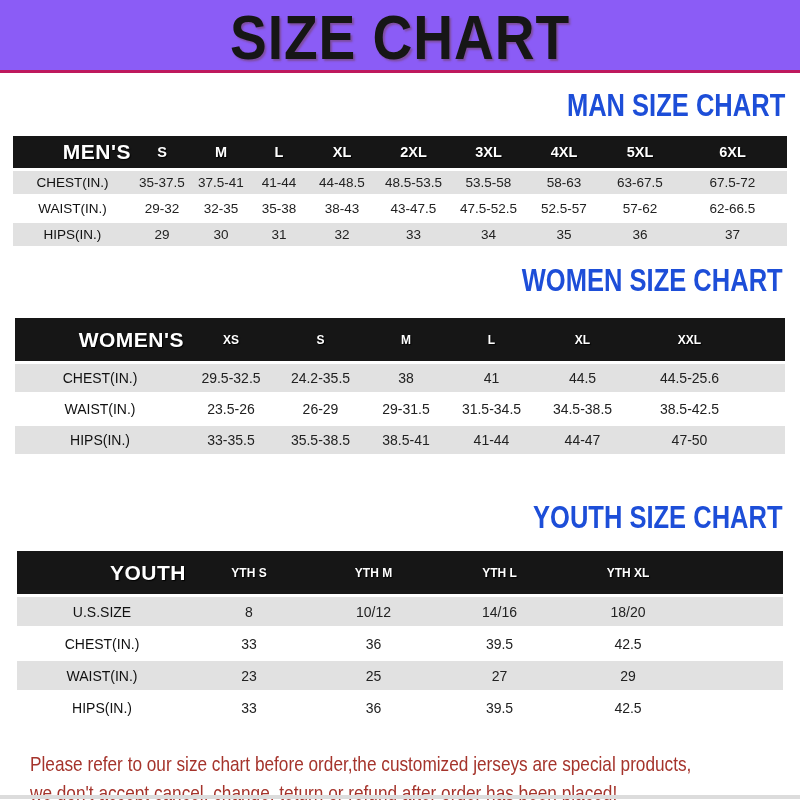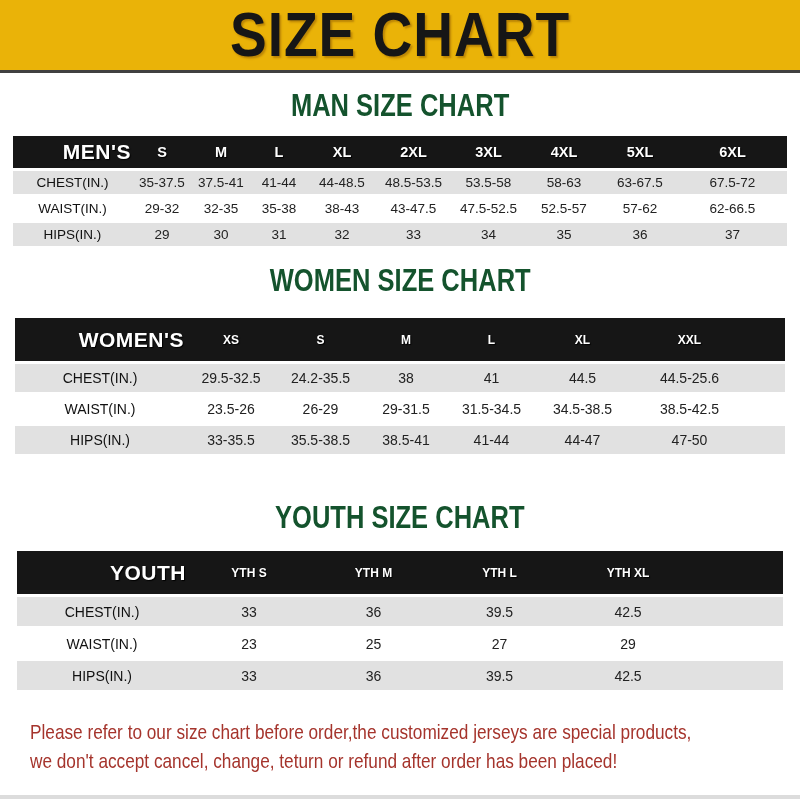--- a/index.html
+++ b/index.html
@@ -1,30 +1,30 @@
 <!DOCTYPE html>
 <html><head>
 <meta charset="utf-8">
 <style>
   html,body{margin:0;padding:0}
   body{
     width:800px;height:800px;background:#ffffff;position:relative;overflow:hidden;
     font-family:"Liberation Sans", sans-serif;
   }
   .banner{
-    height:70px;background:#eab308;border-bottom:3px solid #404040;
-    display:flex;align-items:flex-start;justify-content:center;
+    height:70px;background:#8b5cf6;border-bottom:3px solid #be185d;
+    display:flex;align-items:flex-end;justify-content:center;
   }
   .banner .banner-text{
     font-size:58px;font-weight:bold;color:#161616;letter-spacing:1px;
     display:inline-block;transform:scale(0.95,1.1);
     text-shadow:2px 2px 2px rgba(100,50,0,0.35);white-space:nowrap;
   }
   h2{
-    text-align:center;font-size:29px;color:#14532d;margin:0;font-weight:bold;
+    text-align:right;font-size:29px;color:#1d4ed8;margin:0;font-weight:bold;
     line-height:30px;
   }
   h2 span{display:inline-block;transform:scale(0.88,1.08);white-space:nowrap}
   #man-heading{margin-top:17px}
   #women-heading{margin-top:16px}
   #youth-heading{margin-top:45px}
 
   table{
     width:742px;margin:0 auto;border-collapse:separate;border-spacing:0 3px;
     table-layout:fixed;
@@ -211,20 +211,28 @@
         <th class="corner">YOUTH</th>
         <th>YTH S</th>
         <th>YTH M</th>
         <th>YTH L</th>
         <th>YTH XL</th>
         <th></th>
       </tr>
     </thead>
     <tbody>
       <tr>
+        <td class="rlabel">U.S.SIZE</td>
+        <td>8</td>
+        <td>10/12</td>
+        <td>14/16</td>
+        <td>18/20</td>
+        <td></td>
+      </tr>
+      <tr>
         <td class="rlabel">CHEST(IN.)</td>
         <td>33</td>
         <td>36</td>
         <td>39.5</td>
         <td>42.5</td>
         <td></td>
       </tr>
       <tr>
         <td class="rlabel">WAIST(IN.)</td>
         <td>23</td>

